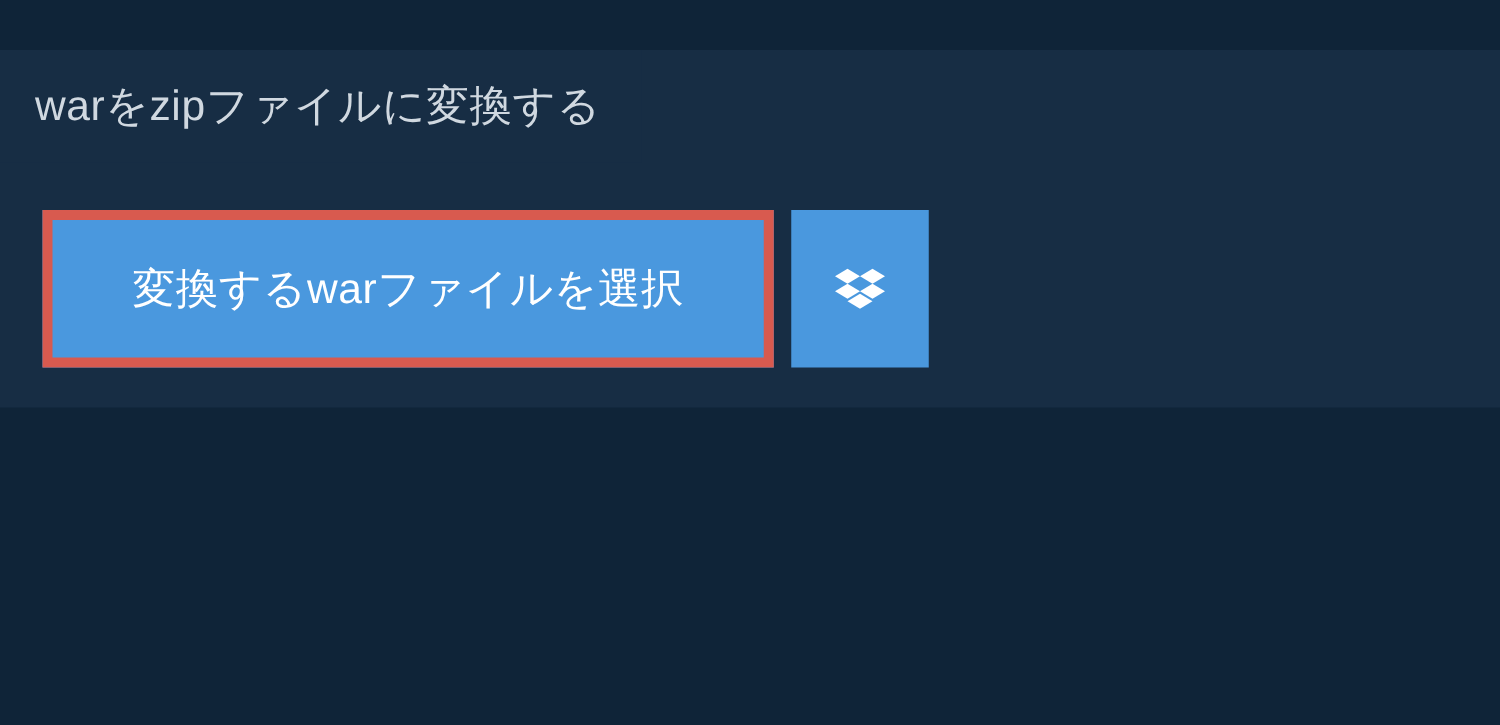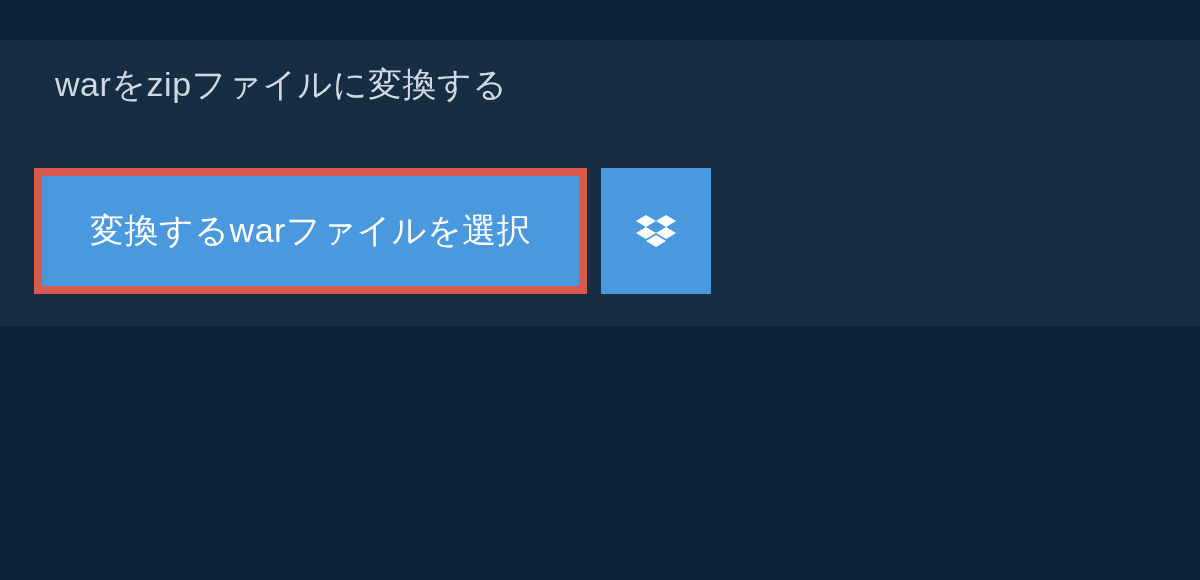--- a/index.html
+++ b/index.html
@@ -15,21 +15,20 @@
       overflow: hidden;
     }
     .panel {
       background-color: #172d44;
       margin-top: 40px;
       width: 100%;
       padding-bottom: 32px;
     }
     .tab-container {
       display: flex;
-      margin-left: 27px;
     }
     .tab {
       background-color: #172d44;
       color: #d0d8e0;
       font-size: 34px;
       padding: 22px 32px 22px 28px;
       font-weight: 400;
       letter-spacing: 0.5px;
     }
     .button-row {
@@ -37,21 +36,21 @@
       padding-left: 34px;
       margin-top: 38px;
       gap: 14px;
       align-items: stretch;
     }
     .select-button {
       background-color: #4a98de;
       border: 8px solid #d85a4f;
       color: #ffffff;
       font-size: 34px;
-      padding: 32px 48px;
+      padding: 32px 64px;
       cursor: pointer;
       font-weight: 400;
       display: flex;
       align-items: center;
       justify-content: center;
       letter-spacing: 0.5px;
     }
     .dropbox-button {
       background-color: #4a98de;
       width: 110px;

